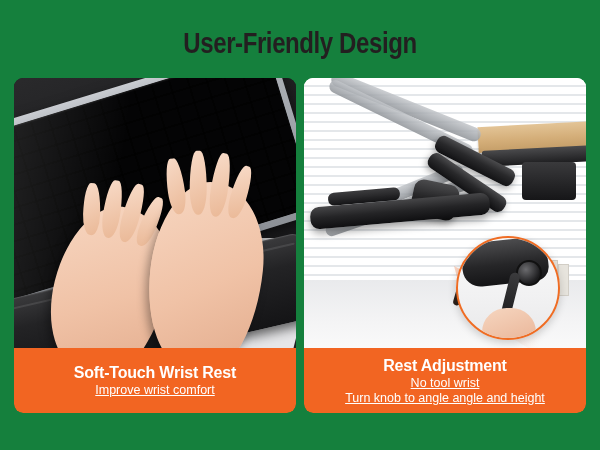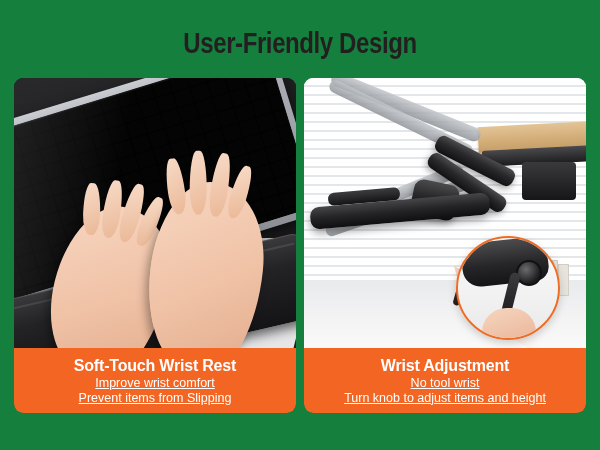--- a/index.html
+++ b/index.html
@@ -238,21 +238,20 @@
           <div class="finger" style="left:30px;top:-30px;width:17px;height:64px;transform:rotate(-6deg);"></div>
           <div class="finger" style="left:52px;top:-30px;width:17px;height:64px;transform:rotate(3deg);"></div>
           <div class="finger" style="left:73px;top:-20px;width:16px;height:54px;transform:rotate(11deg);"></div>
         </div>
       </div>
     </div>
 
     <div class="caption">
       <div class="cap-title">Soft-Touch Wrist Rest</div>
       <div class="cap-line">Improve wrist comfort</div>
-      <div class="cap-line">Prevent items from Slipping</div>
     </div>
   </div>
 
   <div class="panel right">
 
     <div class="photo">
       <div class="arm-scene">
         <div class="blinds"></div>
         <div class="wall-bottom"></div>
 
@@ -286,19 +285,19 @@
         <div class="inset">
           <div class="inset-knob-body"></div>
           <div class="inset-bolt"></div>
           <div class="inset-lever"></div>
           <div class="inset-thumb"></div>
         </div>
       </div>
     </div>
 
     <div class="caption">
-      <div class="cap-title">Wrist Adjustment</div>
+      <div class="cap-title">Rest Adjustment</div>
       <div class="cap-line">No tool wrist</div>
-      <div class="cap-line">Turn knob to adjust items and height</div>
+      <div class="cap-line">Turn knob to angle angle and height</div>
     </div>
   </div>
 
 </div>
 
 </body></html>

